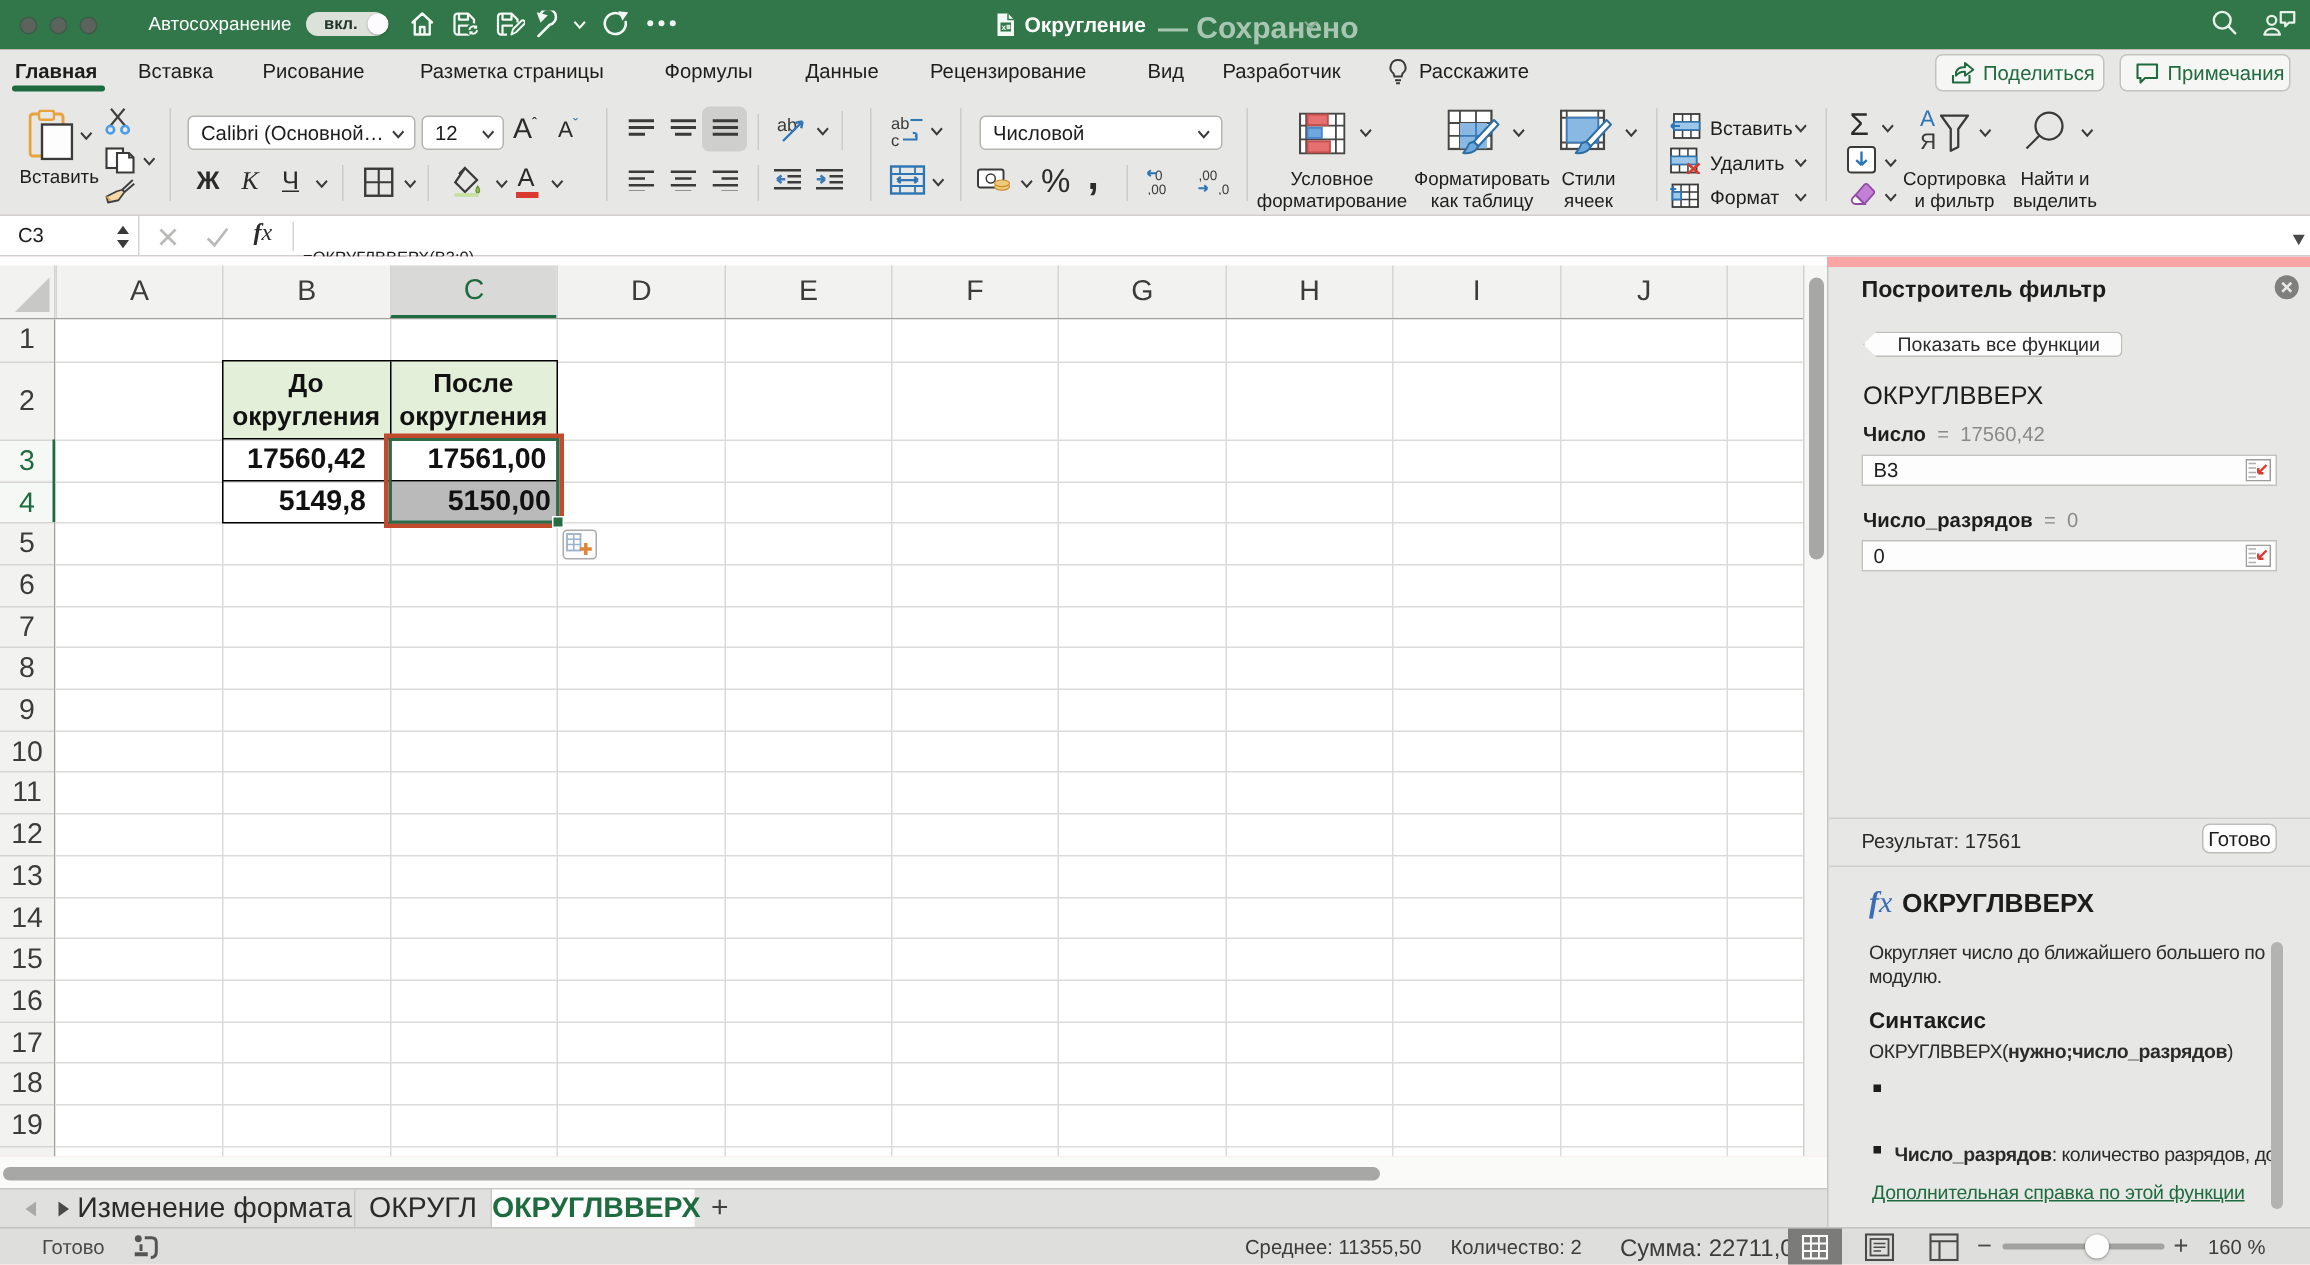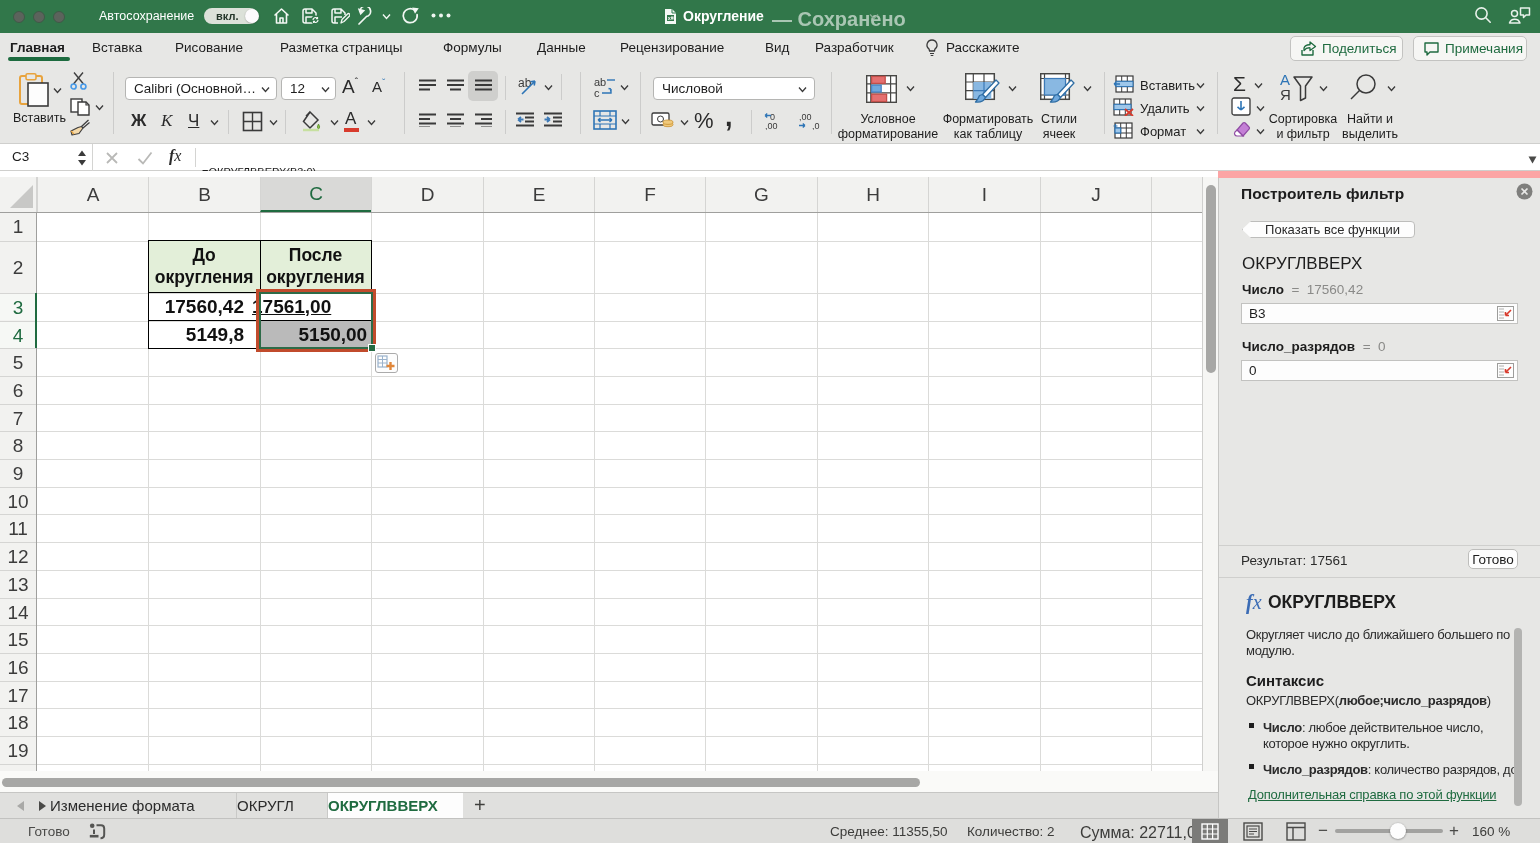--- a/index.html
+++ b/index.html
@@ -41,21 +41,21 @@
 #grid { position:absolute; left:0; top:171px; width:1218px; height:600px; background:#fff; }
 #colhdr { position:absolute; left:0; top:6px; width:1202px; height:36px; background:#f2f2f0; border-bottom:1px solid #9f9f9d; }
 .colcell { position:absolute; top:0; height:35px; border-left:1px solid #d5d5d3; color:#3c3c3c; font-size:19px; text-align:center; line-height:35px; }
 #rowhdr { position:absolute; left:0; top:42px; width:37px; height:558px; background:#f2f2f0; border-right:1px solid #9f9f9d; }
 .rowcell { position:absolute; left:0; width:36px; border-top:1px solid #d5d5d3; color:#3c3c3c; font-size:19px; text-align:center; }
 #cells { position:absolute; left:37px; top:42px; width:1165px; height:558px; background:#fff; }
 .gl-v { position:absolute; top:0; width:1px; height:558px; background:#dbdbd9; }
 .gl-h { position:absolute; left:0; width:1165px; height:1px; background:#dbdbd9; }
 .rowcell.sel { color:#1f6b40; background:#f6f8f5; }
 .celltxt { position:absolute; font-size:19px; font-weight:bold; color:#111; }
-.shtab { position:absolute; top:0; height:26px; font-size:15px; color:#2b2b2b; text-align:left; line-height:25px; border-right:1px solid #c9c9c7; }
+.shtab { position:absolute; top:0; height:26px; font-size:19px; color:#2b2b2b; text-align:center; line-height:25px; border-right:1px solid #c9c9c7; }
 .shtab.active { background:#fdfdfd; color:#1f6b40; font-weight:bold; border-right:none; border-radius:0 0 0 0; }
 
 
 #panel { position:absolute; left:1218px; top:178px; width:322px; height:640px; background:#e7e7e5; border-left:1px solid #c6c6c4; }
 
 
 #hscroll { position:absolute; left:0; top:771px; width:1218px; height:21px; background:#fafaf8; }
 #sheettabs { position:absolute; left:0; top:792px; width:1218px; height:26px; background:#e0e0de; border-top:1px solid #c6c6c4; }
 #statusbar { position:absolute; left:0; top:818px; width:1540px; height:25px; background:#dededc; border-top:1px solid #c2c2c0; }
 </style>
@@ -506,21 +506,21 @@
 
       <div style="position:absolute; left:111.4px; top:27.9px; width:222.8px; height:51.9px; background:#e3efd9;"></div>
       <div style="position:absolute; left:222.8px; top:107.5px; width:111.4px; height:27.7px; background:#bababa;"></div>
       <div style="position:absolute; left:110.5px; top:27px; width:224.3px; height:109px; border:1.5px solid #000;"></div>
       <div style="position:absolute; left:222.8px; top:27.9px; width:1px; height:107.5px; background:#000;"></div>
       <div style="position:absolute; left:111.4px; top:79.4px; width:222.8px; height:1px; background:#000;"></div>
       <div style="position:absolute; left:111.4px; top:107.2px; width:222.8px; height:1px; background:#000;"></div>
       <div class="celltxt" style="left:111.4px; top:31px; width:111.4px; text-align:center; line-height:22px; font-size:17.5px;">До округления</div>
       <div class="celltxt" style="left:222.8px; top:31px; width:111.4px; text-align:center; line-height:22px; font-size:17.5px;">После округления</div>
       <div class="celltxt" style="left:111.4px; top:79.8px; width:95.6px; text-align:right; line-height:27.7px;">17560,42</div>
-      <div class="celltxt" style="left:215px; top:79.8px; width:107.4px; text-align:left; line-height:27.7px;text-decoration:underline;">17561,00</div>
+      <div class="celltxt" style="left:234px; top:79.8px; width:107.4px; text-align:center; line-height:27.7px;">17561,00</div>
       <div class="celltxt" style="left:111.4px; top:107.5px; width:95.6px; text-align:right; line-height:27.7px;">5149,8</div>
       <div class="celltxt" style="left:222.8px; top:107.5px; width:107.4px; text-align:right; line-height:27.7px;">5150,00</div>
 
       <div style="position:absolute; left:219px; top:76px; width:120px; height:63px; border:3px solid #c14b2c;"></div>
       <div style="position:absolute; left:222px; top:79px; width:114px; height:57px; border:2.5px solid #2e6b48;"></div>
       <div style="position:absolute; left:330.5px; top:130.5px; width:8px; height:8px; background:#266b43; border:1px solid #fff;"></div>
 
       <div style="position:absolute; left:338px; top:140px; width:23px; height:20px; background:#fdfdfd; border:1px solid #ababab; border-radius:3px;"><svg width="21" height="18" viewBox="0 0 21 18">
             <rect x="2" y="2" width="9" height="11" fill="none" stroke="#9ab2cc" stroke-width="1.2"></rect>
             <path d="M2 5.5 h9 M2 9 h9 M6.5 2 v11" stroke="#9ab2cc" stroke-width="1"></path>
@@ -552,23 +552,22 @@
           <path d="M14 4 L8.5 9.5 M8.5 9.5 h3.5 M8.5 9.5 v-3.5" stroke="#d83b2d" stroke-width="1.6" fill="none"></path>
         </svg></div>
     <div style="position:absolute; left:0; top:367px; width:322px; height:1px; background:#cfcfcd;"></div>
     <div style="position:absolute; left:22px; top:375px; font-size:13.5px; color:#2b2b2b;">Результат: 17561</div>
     <div style="position:absolute; left:249px; top:371px; width:50px; height:20px; background:#fdfdfd; border:1px solid #bdbdbb; border-radius:5px; font-size:13.5px; color:#1d1d1d; text-align:center; line-height:19px;">Готово</div>
     <div style="position:absolute; left:0; top:399px; width:322px; height:1px; background:#cfcfcd;"></div>
     <div style="position:absolute; left:27px; top:413px; font-size:20px; font-style:italic; font-family:'Liberation Serif',serif; color:#3b6cb5;"><b>f</b>x</div>
     <div style="position:absolute; left:49px; top:414px; font-size:17.5px; font-weight:bold; color:#1d1d1d;">ОКРУГЛВВЕРХ</div>
     <div style="position:absolute; left:27px; top:449px; width:290px; font-size:13px; color:#2b2b2b; line-height:15.5px; letter-spacing:-0.3px;">Округляет число до ближайшего большего по модулю.</div>
     <div style="position:absolute; left:27px; top:494px; font-size:15px; font-weight:bold; color:#1d1d1d;">Синтаксис</div>
-    <div style="position:absolute; left:27px; top:515px; font-size:13px; color:#2b2b2b; letter-spacing:-0.3px;">ОКРУГЛВВЕРХ(<b>любое;число_разрядов</b>)</div>
+    <div style="position:absolute; left:27px; top:515px; font-size:13px; color:#2b2b2b; letter-spacing:-0.3px;">ОКРУГЛВВЕРХ(<b>нужно;число_разрядов</b>)</div>
     <div style="position:absolute; left:30px; top:545px; width:5px; height:5px; background:#1d1d1d;"></div>
-    <div style="position:absolute; left:44px; top:542px; width:250px; font-size:13px; color:#2b2b2b; line-height:15.5px; letter-spacing:-0.3px;"><b>Число</b>: любое действительное число, которое нужно округлить.</div>
     <div style="position:absolute; left:30px; top:586px; width:5px; height:5px; background:#1d1d1d;"></div>
     <div style="position:absolute; left:44px; top:584px; width:280px; font-size:13px; letter-spacing:-0.3px; color:#2b2b2b;"><b>Число_разрядов</b>: количество разрядов, до</div>
     <div style="position:absolute; left:29px; top:609px; font-size:13px; color:#1f6b40; text-decoration:underline; letter-spacing:-0.2px;">Дополнительная справка по этой функции</div>
     <div style="position:absolute; left:295px; top:450px; width:8px; height:178px; background:#b3b3b1; border-radius:4px;"></div>
   </div>
   <div id="hscroll">
       <div style="position:absolute; left:2px; top:7px; width:918px; height:9px; background:#a7a7a5; border-radius:5px;"></div>
     </div>
   <div id="sheettabs">
     <svg style="position:absolute; left:15px; top:7px;" width="11" height="12" viewBox="0 0 11 12">

